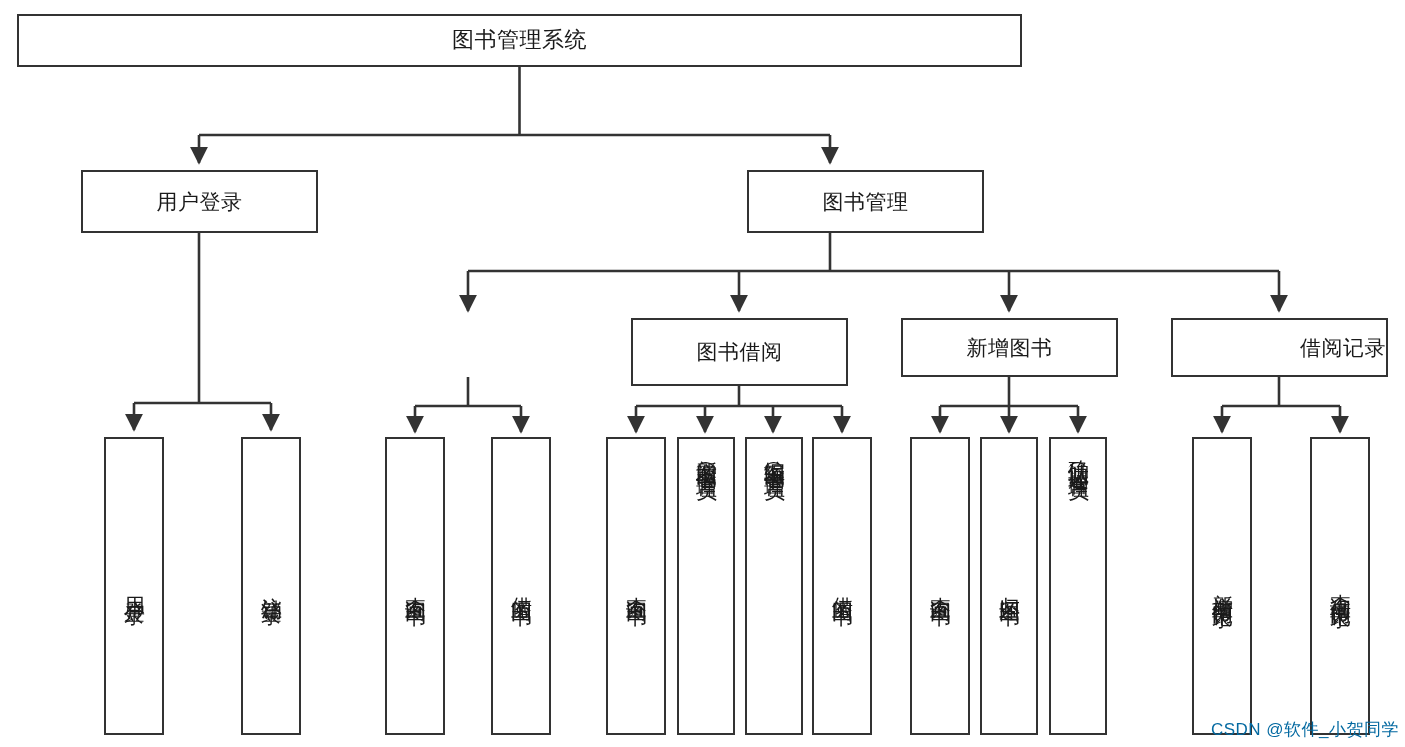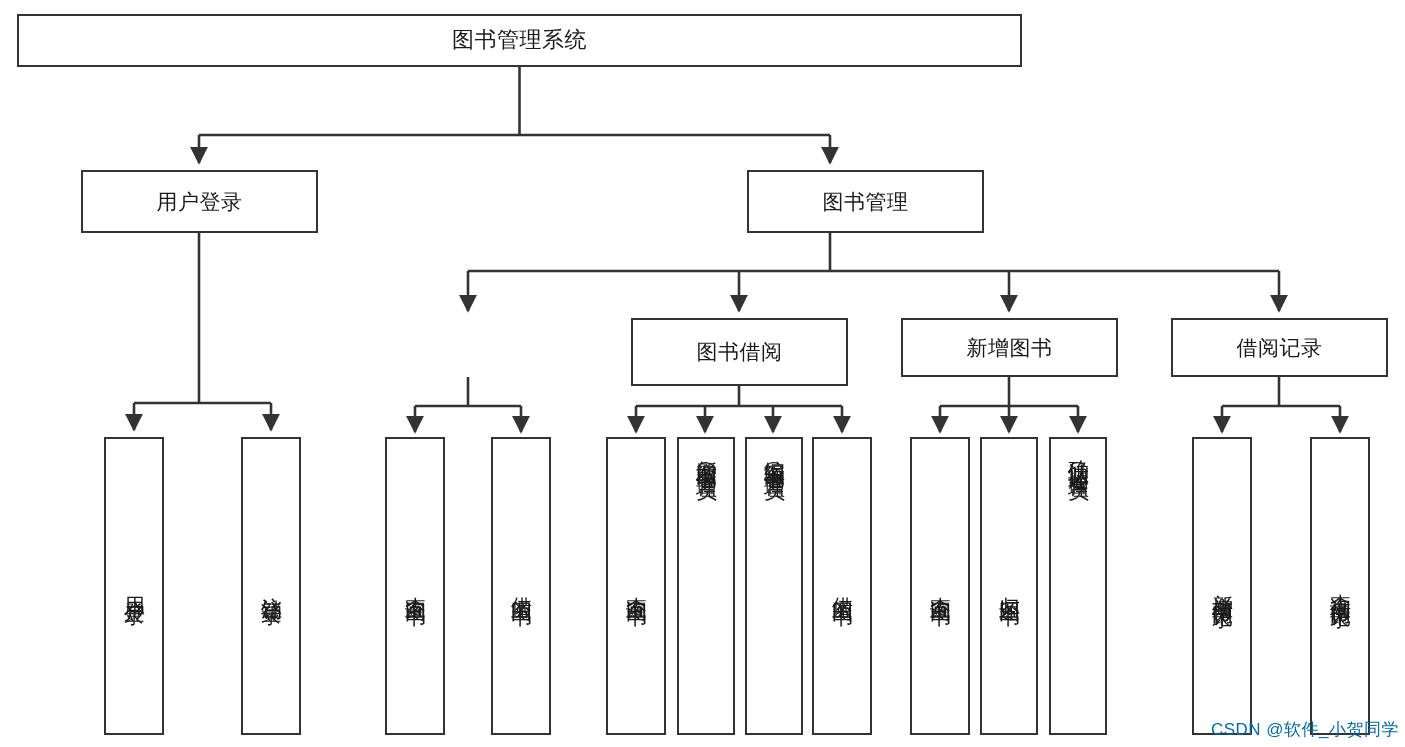--- a/index.html
+++ b/index.html
@@ -150,21 +150,21 @@
   <div class="node horiz" style="left:711px; top:170px; width:237px; height:63px;margin-left:36px;">
     <span class="label">图书管理</span>
   </div>
 
   <div class="node horiz" style="left:631px; top:318px; width:217px; height:68px;">
     <span class="label">图书借阅</span>
   </div>
   <div class="node horiz" style="left:901px; top:318px; width:217px; height:59px;">
     <span class="label">新增图书</span>
   </div>
-  <div class="node horiz" style="left:1171px; top:318px; width:217px; height:59px;">
+  <div class="node horiz" style="left:1171px; top:318px; width:217px; height:59px;justify-content:flex-end;">
     <span class="label">借阅记录</span>
   </div>
 
   <div class="node vert" style="left:104px; top:437px; width:60px; height:298px;">
     <span class="label">用户登录</span>
   </div>
   <div class="node vert" style="left:241px; top:437px; width:60px; height:298px;">
     <span class="label">注销登录</span>
   </div>
 

